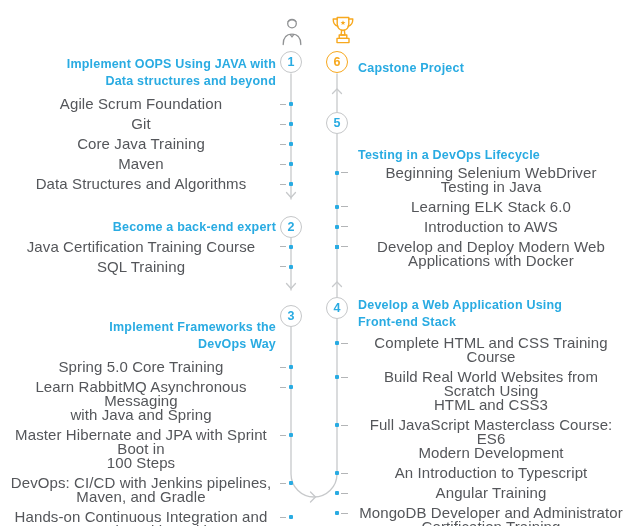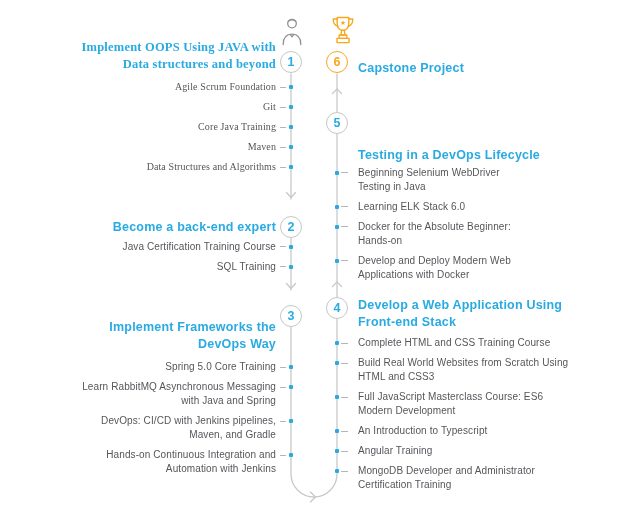--- a/index.html
+++ b/index.html
@@ -40,22 +40,22 @@
 
   .sec{position:absolute;}
   .sec.left{width:270px;right:352px;text-align:right;}
   .sec.right{width:266px;left:358px;text-align:left;}
   .title{
     color:var(--accent);font-weight:bold;font-size:12.5px;line-height:16.5px;
     letter-spacing:0.2px;white-space:pre-line;
   }
   .courses{position:relative;}
   .course{
-    position:relative;color:var(--text);font-size:10px;line-height:14px;
-    margin-bottom:6px;white-space:pre-line;letter-spacing:0.1px;
+    position:relative;color:var(--text);font-size:15px;line-height:14px;
+    margin-bottom:6px;white-space:pre-line;letter-spacing:0.1px;text-align:center;
   }
   .tick-dot{position:absolute;top:5px;width:4px;height:4px;border-radius:1px;background:var(--accent);}
   .tick-dash{position:absolute;top:6.5px;height:1.3px;background:var(--tick);}
   .sec.left .tick-dot{right:-17px;}
   .sec.left .tick-dash{right:-10px;width:6px;}
   .sec.right .tick-dot{left:-23px;}
   .sec.right .tick-dash{left:-17px;width:7px;}
 
   
   #s1 .courses{margin-top:8px;}
@@ -114,21 +114,21 @@
   <div class="badge" style="left:326px;top:297px;">
       <span>4</span>
     </div>
   <div class="badge" style="left:326px;top:112px;">
       <span>5</span>
     </div>
   <div class="badge gold" style="left:326px;top:51px;">
       <span>6</span>
     </div>
 
-  <section class="sec left" id="s1" style="top:39px;font-family:Liberation Serif, serif;">
+  <section class="sec left" id="s1" style="top:56px;">
     <div class="title">Implement OOPS Using JAVA with
 Data structures and beyond</div>
     <div class="courses">
         <div class="course"><i class="tick-dot"></i><i class="tick-dash"></i><span>Agile Scrum Foundation</span></div>
         <div class="course"><i class="tick-dot"></i><i class="tick-dash"></i><span>Git</span></div>
         <div class="course"><i class="tick-dot"></i><i class="tick-dash"></i><span>Core Java Training</span></div>
         <div class="course"><i class="tick-dot"></i><i class="tick-dash"></i><span>Maven</span></div>
         <div class="course"><i class="tick-dot"></i><i class="tick-dash"></i><span>Data Structures and Algorithms</span></div>
       </div>
   </section>
@@ -141,39 +141,41 @@
       </div>
   </section>
 
   <section class="sec left" id="s3" style="top:303px;margin-top:16px;">
     <div class="title">Implement Frameworks the
 DevOps Way</div>
     <div class="courses">
         <div class="course"><i class="tick-dot"></i><i class="tick-dash"></i><span>Spring 5.0 Core Training</span></div>
         <div class="course"><i class="tick-dot"></i><i class="tick-dash"></i><span>Learn RabbitMQ Asynchronous Messaging
 with Java and Spring</span></div>
+        <div class="course"><i class="tick-dot"></i><i class="tick-dash"></i><span>Master Hibernate and JPA with Sprint Boot in
+100 Steps</span></div>
         <div class="course"><i class="tick-dot"></i><i class="tick-dash"></i><span>DevOps: CI/CD with Jenkins pipelines,
 Maven, and Gradle</span></div>
         <div class="course"><i class="tick-dot"></i><i class="tick-dash"></i><span>Hands-on Continuous Integration and
 Automation with Jenkins</span></div>
       </div>
   </section>
 
   <section class="sec right" id="s6" style="top:54px;margin-top:6px;">
     <div class="title">Capstone Project</div>
   </section>
 
   <section class="sec right" id="s5" style="top:113px;margin-top:34px;">
     <div class="title">Testing in a DevOps Lifecycle</div>
     <div class="courses">
         <div class="course"><i class="tick-dot"></i><i class="tick-dash"></i><span>Beginning Selenium WebDriver
 Testing in Java</span></div>
         <div class="course"><i class="tick-dot"></i><i class="tick-dash"></i><span>Learning ELK Stack 6.0</span></div>
-        <div class="course"><i class="tick-dot"></i><i class="tick-dash"></i><span>Docker for the Absolute Beginner:
-Hands-on</span></div>
+        <div class="course"><i class="tick-dot"></i><i class="tick-dash"></i><span>Introduction to AWS</span></div>
+        <div class="course"><i class="tick-dot"></i><i class="tick-dash"></i></div>
         <div class="course"><i class="tick-dot"></i><i class="tick-dash"></i><span>Develop and Deploy Modern Web
 Applications with Docker</span></div>
       </div>
   </section>
 
   <section class="sec right" id="s4" style="top:297px;">
     <div class="title">Develop a Web Application Using
 Front-end Stack</div>
     <div class="courses">
         <div class="course"><i class="tick-dot"></i><i class="tick-dash"></i><span>Complete HTML and CSS Training Course</span></div>

